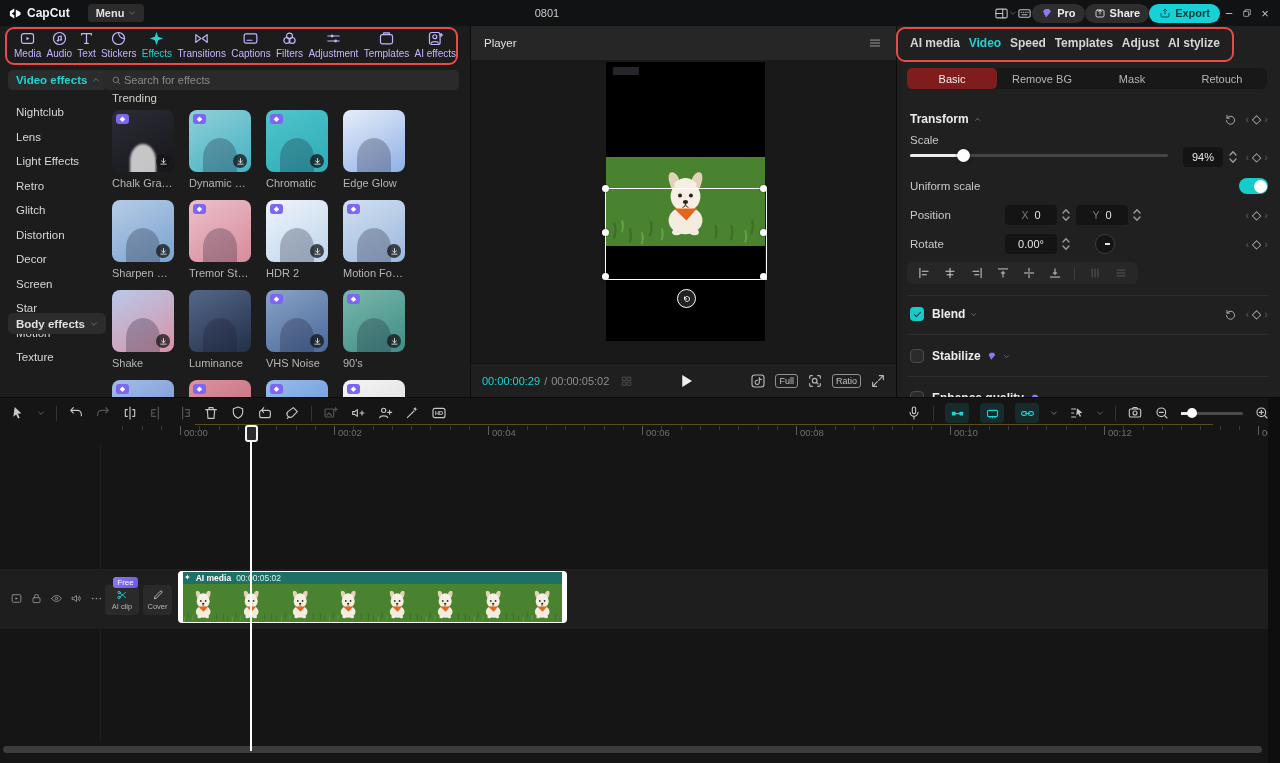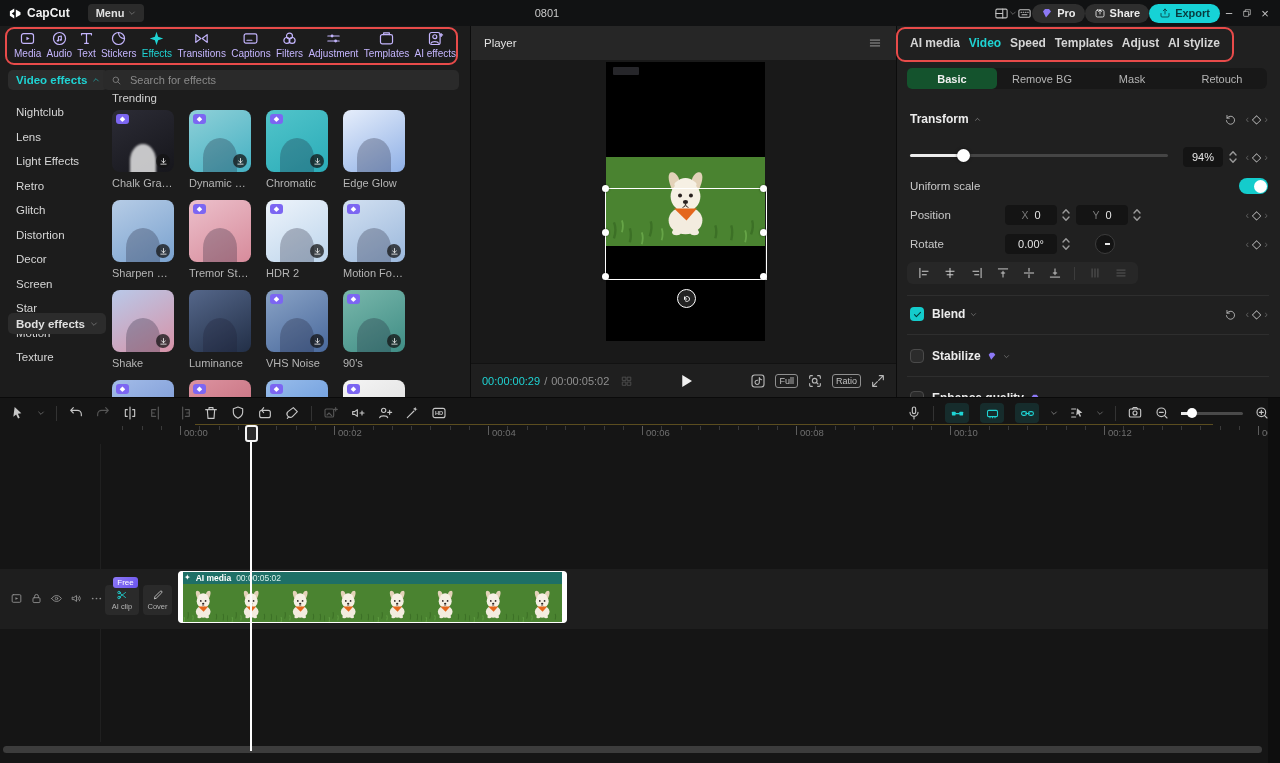--- a/index.html
+++ b/index.html
@@ -31,21 +31,21 @@
   
   .left-panel{position:absolute;left:0;top:26px;width:470px;height:371px;background:#1c1c1c;overflow:hidden}
   .lp-toolbar{position:absolute;left:0;top:0;width:470px;height:37px;display:flex;align-items:center;justify-content:space-between;padding:0 14px;box-sizing:border-box}
   .tool-item{display:flex;flex-direction:column;align-items:center;gap:2px;color:#c4b5fd;cursor:pointer}
   .tool-item .ic{width:17px;height:17px}
   .tool-item span.lbl{font-size:10px;line-height:10px;white-space:nowrap}
   .tool-item.active{color:var(--accent,#1fd3d3)}
   .lp-subbar{position:absolute;left:0;top:42px;width:470px;height:24px}
   .ve-pill{position:absolute;left:8px;top:2px;height:20px;padding:0 8px;border-radius:5px;background:#2c2c2c;color:var(--accent,#1fd3d3);font-size:11.5px;font-weight:bold;display:flex;align-items:center;gap:5px}
   .ve-pill .caret{color:var(--accent,#1fd3d3)}
-  .search{position:absolute;left:103px;top:2px;width:356px;height:20px;background:#2a2a2a;border-radius:5px;display:flex;align-items:center;padding:0 8px;box-sizing:border-box;gap:6px}
+  .search{position:absolute;left:103px;top:2px;width:356px;height:20px;background:#2a2a2a;border-radius:5px;display:flex;align-items:center;padding:0 8px;box-sizing:border-box;gap:0}
   .search .ic{width:11px;height:11px;color:#8a8a8a}
   .search input{flex:1;background:transparent;border:none;outline:none;color:#ddd;font-size:11px;font-family:inherit}
   .search input::placeholder{color:#8a8a8a}
   .sidebar{position:absolute;left:0;top:74px;width:104px;bottom:0}
   .cat{height:24.5px;line-height:24.5px;padding-left:16px;color:#d6d6d6;font-size:11.5px;cursor:pointer;white-space:nowrap}
   .body-pill{position:absolute;left:8px;top:287px;height:21px;padding:0 8px;border-radius:5px;background:#2c2c2c;color:#e0e0e0;font-size:11.5px;font-weight:bold;display:flex;align-items:center;gap:5px;cursor:pointer}
   .trending{position:absolute;left:112px;top:66px;font-size:11.5px;color:#cfcfcf}
   .grid{position:absolute;left:112px;top:84px;display:grid;grid-template-columns:repeat(4,62px);column-gap:15px}
   .cell{width:62px;height:90px}
   .tile{position:relative;width:62px;height:62px;border-radius:8px;cursor:pointer;overflow:hidden}
@@ -78,21 +78,21 @@
   .pp-right .ic{width:16px;height:16px;cursor:pointer}
   .tik{position:relative}
   .boxlbl{border:1px solid #8f8f8f;border-radius:3px;font-size:9px;padding:1px 3px;color:#c2c2c2;cursor:pointer}
   
   .right-panel{position:absolute;left:897px;top:26px;width:383px;height:371px;background:#202020;overflow:hidden}
   .rp-tabs{position:absolute;left:13px;top:0;width:310px;height:34px;display:flex;align-items:center;justify-content:space-between}
   .rtab{font-size:12px;color:#d5d5d5;cursor:pointer;white-space:nowrap;font-weight:bold}
   .rtab.active{color:var(--accent,#1fd3d3)}
   .segwrap{position:absolute;left:10px;top:42px;width:360px;height:21px;background:#181818;border-radius:6px;display:flex}
   .seg{flex:1;display:flex;align-items:center;justify-content:center;font-size:11px;color:#b5b5b5;border-radius:5px;cursor:pointer}
-  .seg.active{background:#14532d;color:#f0f0f0;font-weight:bold}
+  .seg.active{background:#7f1d1d;color:#f0f0f0;font-weight:normal}
   .rp-row{position:absolute;left:0;width:383px;display:flex;align-items:center}
   .rp-label{margin-left:13px;font-size:11.5px;color:#c8c8c8}
   .rp-title{margin-left:13px;font-size:12px;color:#ececec;font-weight:bold;display:flex;align-items:center;gap:5px}
   .rp-title .caret{width:7px;height:7px;color:#bbb}
   .rcluster{position:absolute;right:12px;display:flex;align-items:center;gap:8px}
   .reset-ic{width:13px;height:13px;color:#b4b4b4;cursor:pointer}
   .knav{display:flex;align-items:center;gap:3px;font-size:11px}
   .knav .ka{color:#5c5c5c;cursor:pointer}
   .knav .kd{color:#c0c0c0;font-size:12px;cursor:pointer}
   .slider-track{position:absolute;left:13px;top:10px;width:258px;height:3px;background:#454545;border-radius:2px}
@@ -653,20 +653,23 @@
             </svg>
           </span>
         <span class="knav">
             <span class="ka">‹</span>
             <span class="kd">◇</span>
             <span class="ka">›</span>
           </span>
       </span>
     </div>
 
+    <div class="rp-row" style="top:107px;height:14px">
+      <span class="rp-label">Scale</span>
+    </div>
     <div class="rp-row" style="top:118px;height:26px">
       <div class="slider-track">
         <div class="slider-fill" style="width:53px"></div>
         <div class="slider-knob" style="left:47px"></div>
       </div>
       <div class="valbox" style="position:absolute;left:286px;width:40px">94%</div>
       <span class="ic stepper" style="position:absolute;left:330px">
           <svg viewBox="0 0 10 18" fill="none" stroke="currentColor" stroke-width="1.7" stroke-linecap="round" stroke-linejoin="round">
             <path d="M2 7l3-3.2L8 7M2 11l3 3.2L8 11" stroke-width="1.4"></path>
           </svg>

